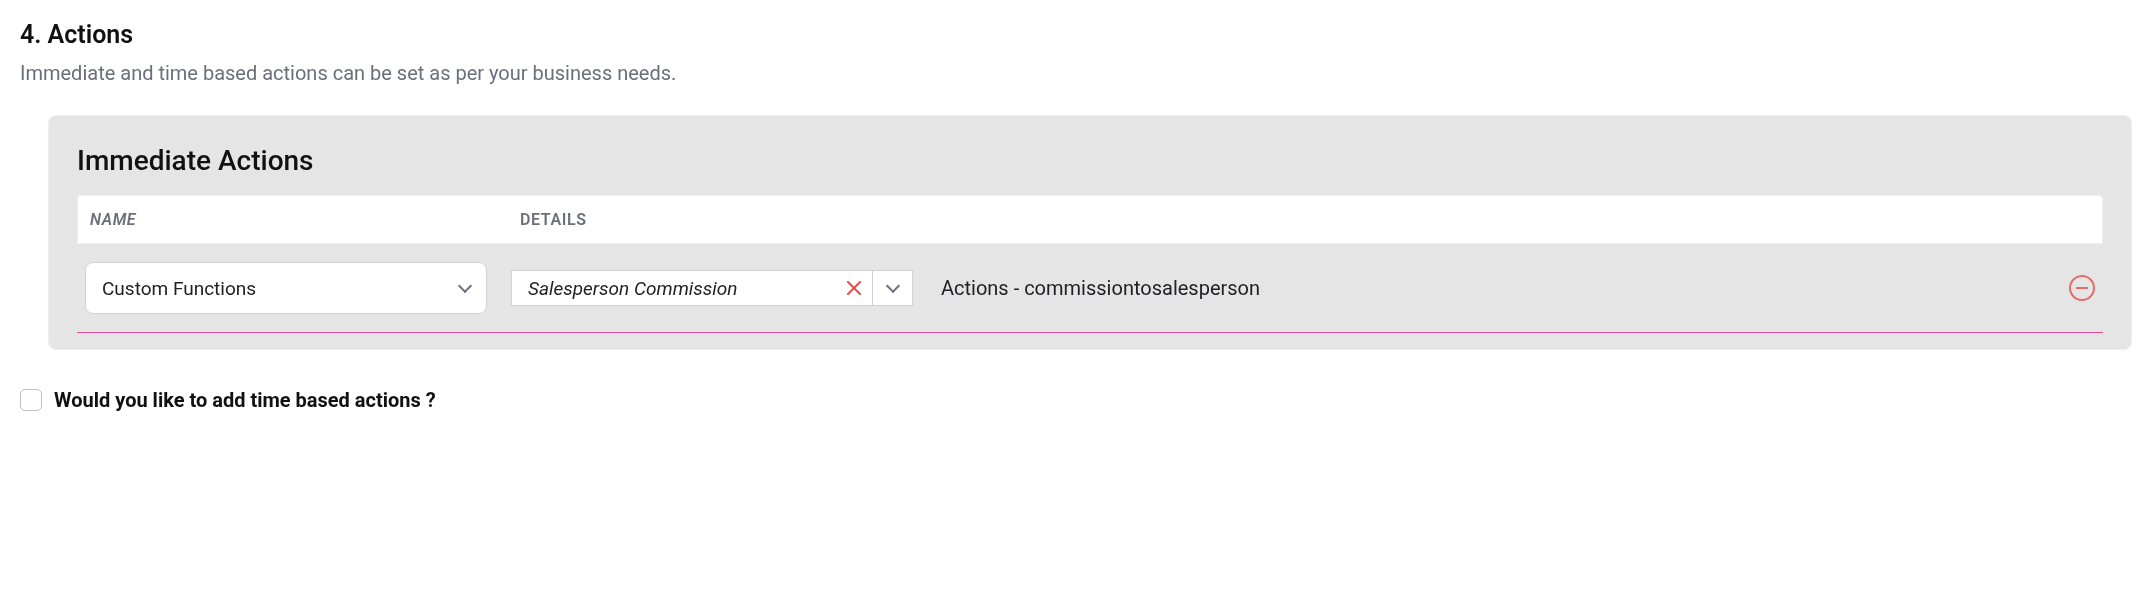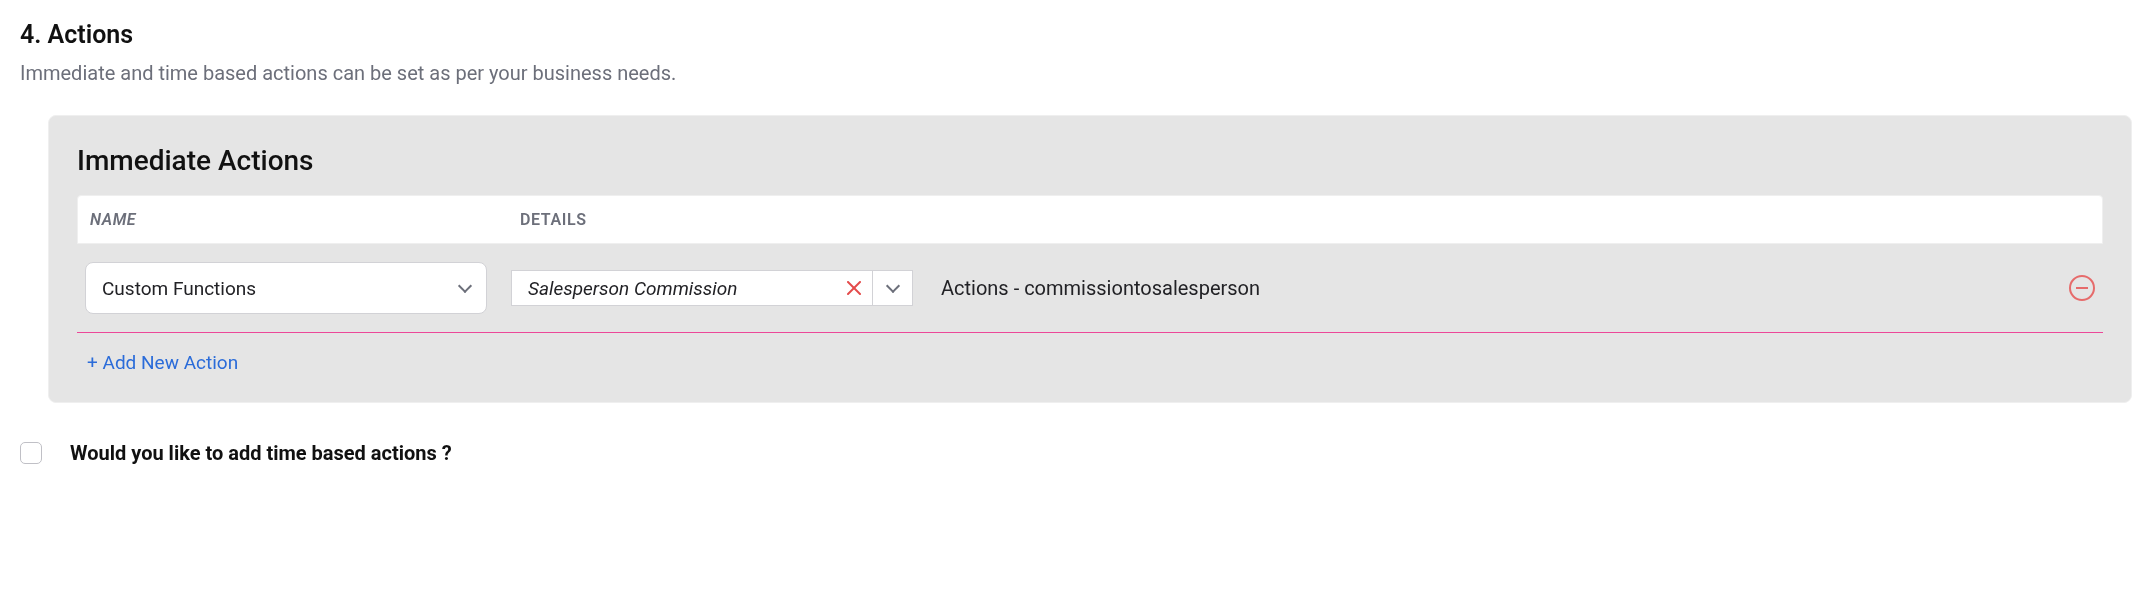--- a/index.html
+++ b/index.html
@@ -142,21 +142,21 @@
       display: inline-block;
       padding: 18px 10px 12px 10px;
       font-size: 19px;
       color: #2b6cd9;
       cursor: pointer;
     }
     .checkbox-row {
       display: flex;
       align-items: center;
       margin-top: 38px;
-      gap: 28px;
+      gap: 12px;
     }
     .checkbox {
       width: 22px; height: 22px;
       border: 1.5px solid #c0c0c6;
       border-radius: 5px;
       background: #fff;
       cursor: pointer;
     }
     .checkbox-label {
       font-size: 20px;
@@ -203,19 +203,18 @@
     <div class="col-details">
       <span class="details-text">Actions - commissiontosalesperson</span>
     </div>
     <div class="col-icon">
       <div class="remove-btn">
         <div class="dash"></div>
       </div>
     </div>
   </div>
 
-  <div class="add-link">+ Add New Action</div>
 </div>
 
 <div class="checkbox-row">
   <div class="checkbox"></div>
   <div class="checkbox-label">Would you like to add time based actions ?</div>
 </div>
 
 </body></html>

